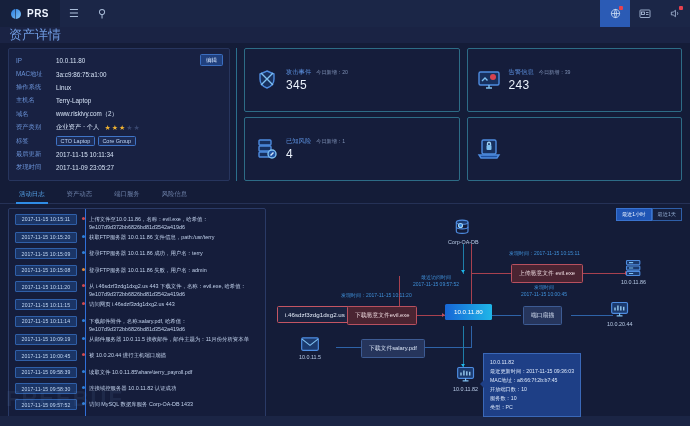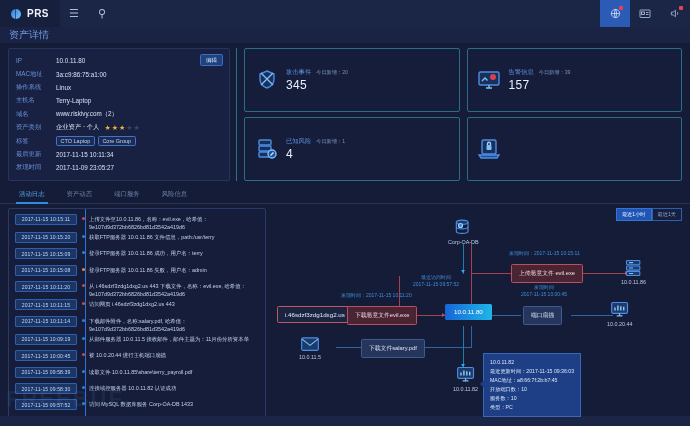--- a/index.html
+++ b/index.html
@@ -16,21 +16,21 @@
   .logo-globe { width: 10px; height: 10px; border-radius: 50%; background: linear-gradient(135deg,#2b7de0,#7ec2f5); position: relative; }
   .logo-globe:after { content:""; position:absolute; left:4px; top:0; width:1px; height:10px; background:#16203c; opacity:.6;}
   .logo-text { font-size: 10px; font-weight: bold; letter-spacing: .5px; color: #eef4ff; }
   .tb-icon { width: 28px; height: 27px; display: flex; align-items: center; justify-content: center; color: #a9bcd8; font-size: 11px; }
   .tb-right { position: absolute; right: 0; top: 0; height: 27px; display: flex; }
   .tb-ricon { width: 30px; height: 27px; display: flex; align-items: center; justify-content: center; position: relative; font-size: 11px; color:#b9ccea; }
   .tb-ricon.active { background: #2b5bb5; }
   .badge-dot { position: absolute; top: 6px; right: 7px; width: 4px; height: 4px; background: #e5414f; border-radius: 1px; }
 
   
-  .sec-title { height: 16px; background: #1a2344; display: flex; align-items: center; padding-left: 9px; font-size: 10px; color: #6f9ae0; font-family: Liberation Mono, monospace; }
+  .sec-title { height: 16px; background: #1a2344; display: flex; align-items: center; padding-left: 9px; font-size: 13px; color: #6f9ae0; font-family: Liberation Mono, monospace; }
 
   
   .detail { display: flex; padding: 5px 8px 4px 8px; }
   .info-card { width: 222px; background: #182142; border: 1px solid #27355e; border-radius: 2px; padding: 5px 7px; position: relative; }
   .info-row { display: flex; align-items: center; height: 13.4px; font-size: 6.3px; }
   .info-label { width: 40px; color: #6b93d8; flex: 0 0 40px; }
   .info-val { color: #d5e2f5; }
   .edit-btn { position: absolute; right: 6px; top: 5px; background: #20407e; border: 1px solid #3b6ebf; color: #cfe0fa; font-size: 5.5px; padding: 1.5px 5px; border-radius: 1.5px; }
   .stars { display: inline-flex; gap: 1px; margin-left: 5px; }
   .star { font-size: 7px; color: #3a4870; line-height: 1; }
@@ -213,21 +213,21 @@
             <path d="M9 20h6M12 17v3" stroke="#7fc0f0"></path>
             <circle cx="16" cy="9" r="3" fill="#d8424f" stroke="none"></circle>
             <path d="M5 13l3-3 2.5 2.5" stroke="#7fc0f0"></path>
           </svg>
       </div>
       <div class="stat-body">
         <div class="stat-top">
           <span class="stat-name">告警信息</span>
           <span class="stat-delta">今日新增：39</span>
         </div>
-        <div class="stat-num">157</div>
+        <div class="stat-num">243</div>
       </div>
     </div>
 
     <div class="stat">
       <div class="stat-ico">
         <svg width="24" height="24" viewBox="0 0 24 24" fill="none" stroke="#4e8ce0" stroke-width="1.4">
             <rect x="4" y="3" width="12" height="5" rx="1" fill="#17305e"></rect>
             <rect x="4" y="9" width="12" height="5" rx="1" fill="#17305e"></rect>
             <rect x="4" y="15" width="12" height="5" rx="1" fill="#17305e"></rect>
             <circle cx="17" cy="17" r="4" fill="#1d4f9e" stroke="#7fc0f0"></circle>

